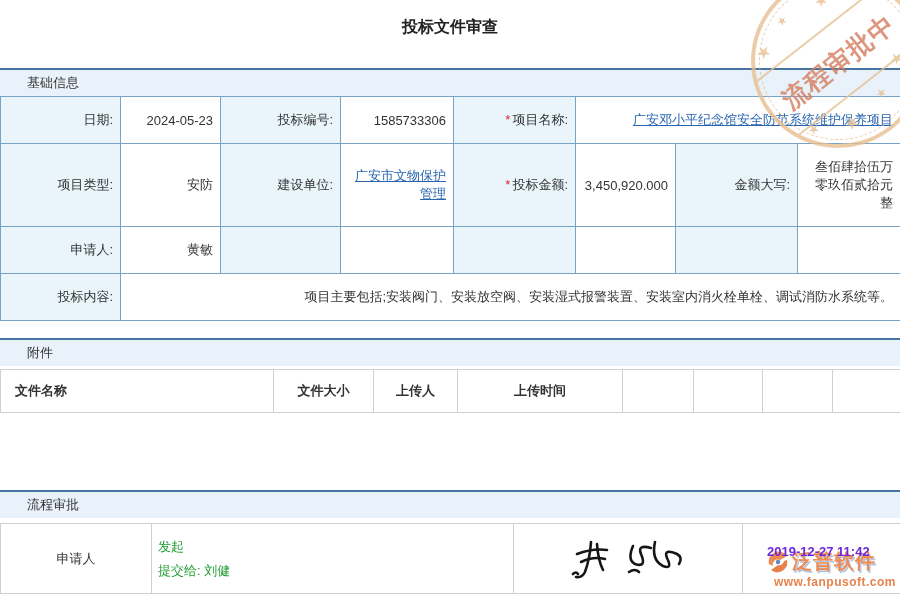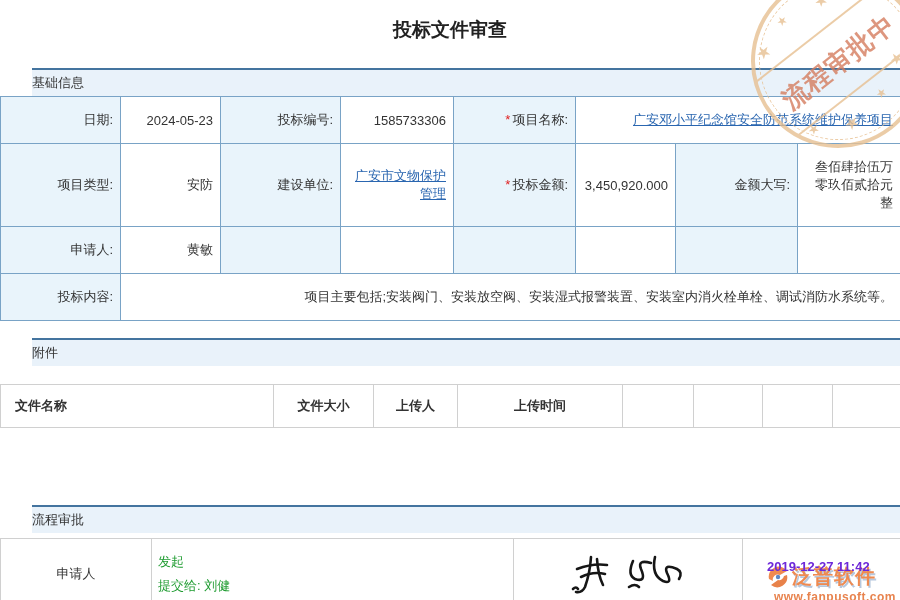--- a/index.html
+++ b/index.html
@@ -3,43 +3,43 @@
 <meta charset="utf-8">
 <style>
   * { box-sizing: border-box; margin: 0; padding: 0; }
   html,body { width: 900px; height: 600px; }
   body {
     font-family: "Liberation Sans", "DejaVu Sans", sans-serif;
     font-size: 13px; color: #333; background: #fff;
     position: relative; overflow: hidden;
   }
   .page-title {
-    text-align: center; font-size: 19px; font-weight: bold; color: #222;
+    text-align: center; font-size: 16px; font-weight: bold; color: #222;
     padding-top: 17px; height: 46px;
   }
   .section-bar {
-    height: 28px; line-height: 26px; padding-left: 0;
+    height: 28px; line-height: 26px; padding-left: 27px;
     background: #e9f2fa; border-top: 2px solid #44749f;
-    color: #333; font-size: 13px; margin-left: 32px;
+    color: #333; font-size: 13px;
   }
   .bar-basic { margin-top: 22px; }
   .bar-attach { margin-top: 17px; }
   .bar-flow { margin-top: 77px; }
 
   table { border-collapse: collapse; width: 900px; table-layout: fixed; }
 
   
   .basic-table td { border: 1px solid #79a3c6; padding: 14px 7px; overflow: hidden; }
   .basic-table .lbl { background: #e9f4fb; text-align: right; }
   .basic-table .val { background: #fff; text-align: right; margin-top: 42px; }
   .req { color: #e02020; margin-right: 2px; }
   a.cell-link { color: #2a66b0; text-decoration: underline; cursor: pointer; }
 
   
-  .gray-table { margin-top: 18px; }
+  .gray-table { margin-top: 3px; }
   .gray-table td { border: 1px solid #d0d0d0; background: #fff; padding: 3px 6px; overflow: hidden; }
   .gray-table .hd { font-weight: bold; text-align: center; }
   .gray-table .hd-left { font-weight: bold; text-align: left; padding-left: 14px; }
   .flow-table { margin-top: 5px; }
   .node-cell { text-align: center; }
   .opinion-cell { padding-left: 14px; color: #1f9c31; line-height: 24px; }
   .sig-cell { text-align: center; vertical-align: middle; }
   .time-cell { position: relative; vertical-align: middle; }
   .submit-time {
     position: absolute; left: 24px; top: 20px; color: #6d28d9; z-index: 3; font-weight: bold;

